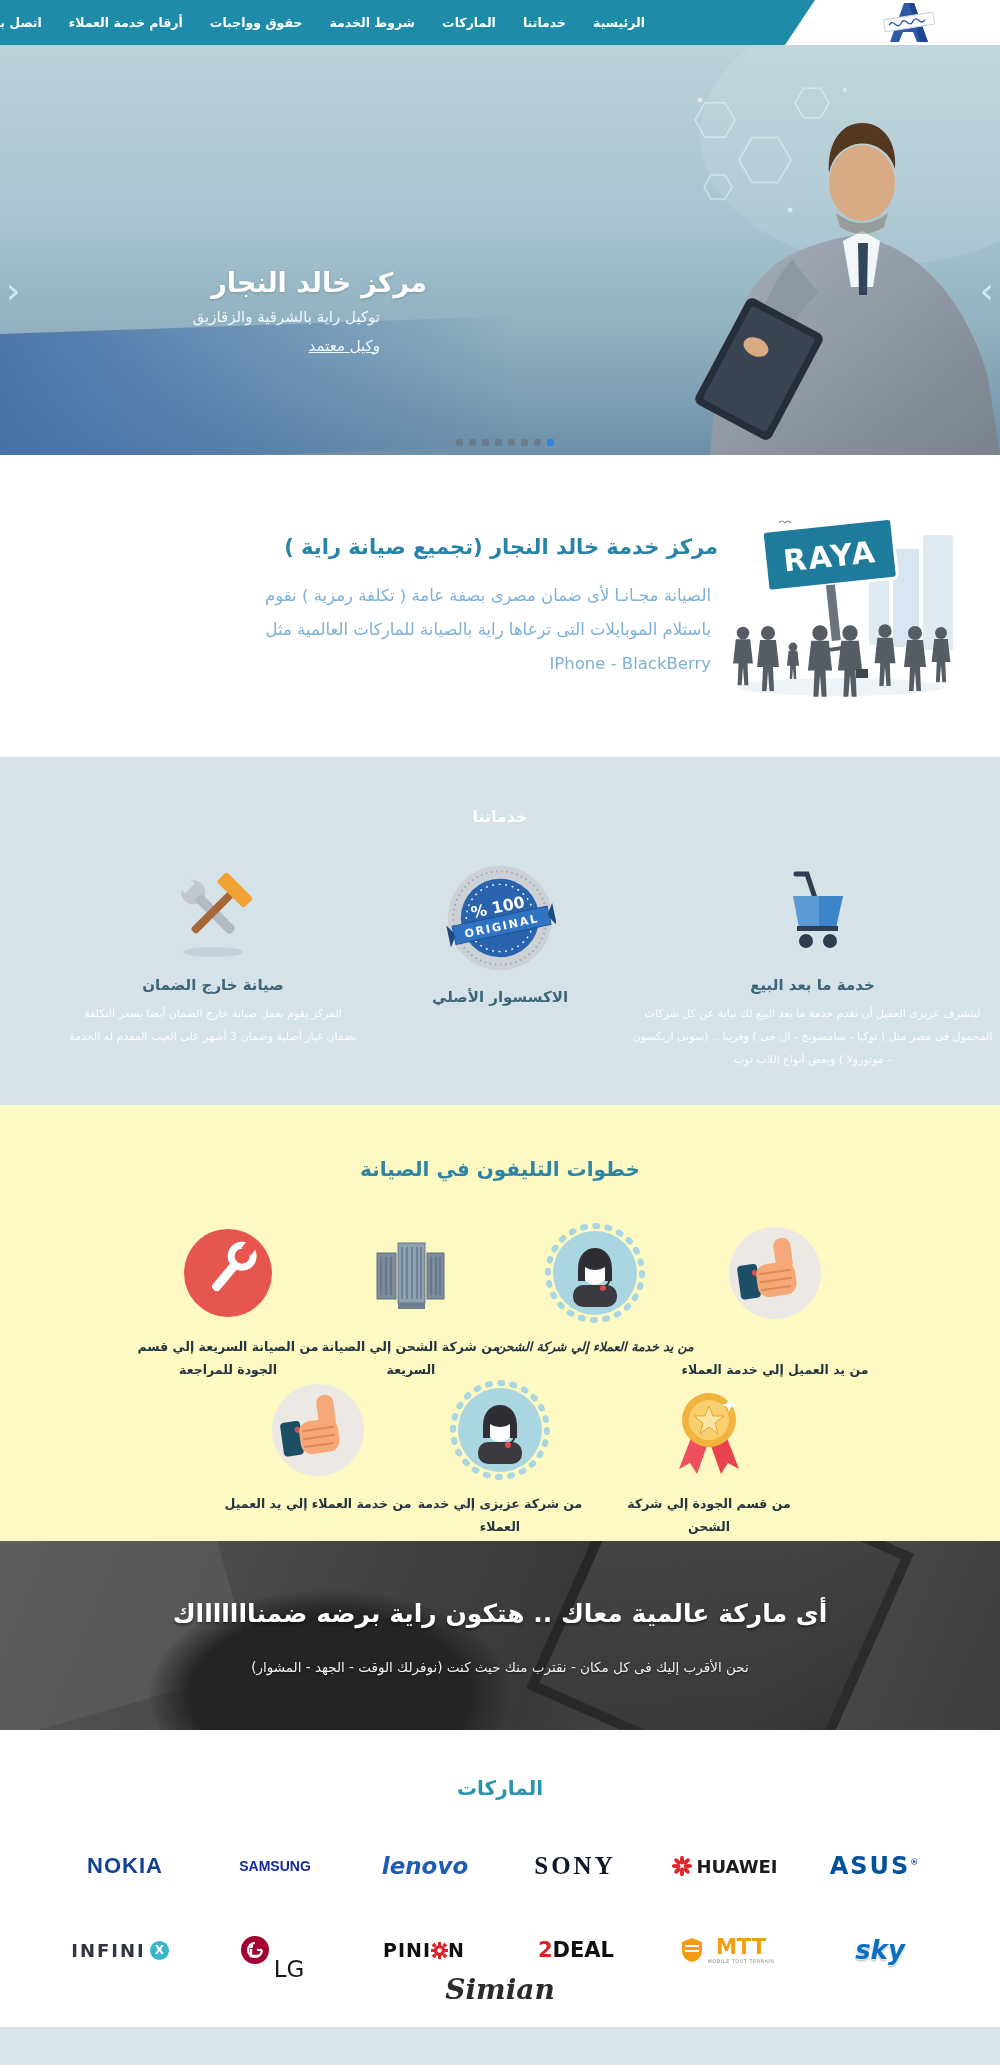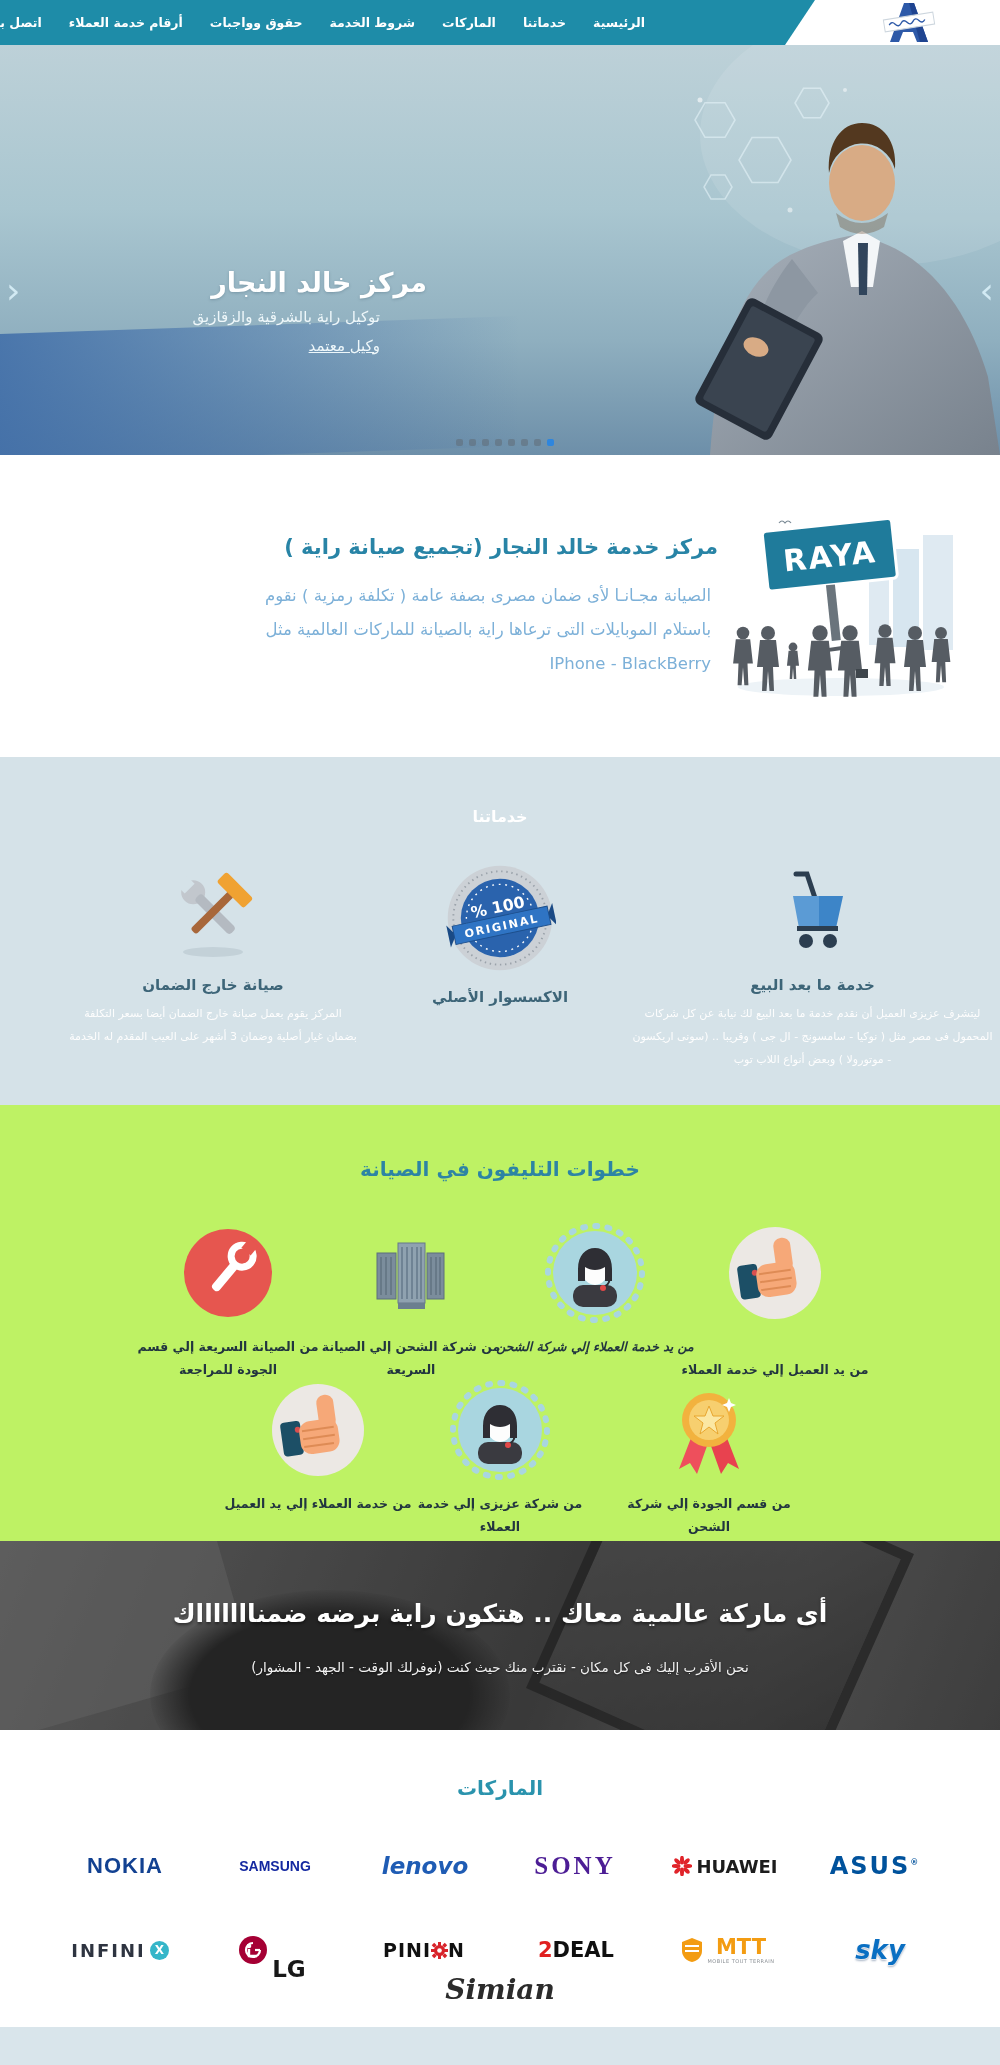--- a/index.html
+++ b/index.html
@@ -42,21 +42,21 @@
   .services h3 { position:absolute; top:50px; left:0; right:0; text-align:center; color:#fff; font-size:16px; font-weight:bold; }
   .svc { position:absolute; top:105px; text-align:center; }
   .svc-0 { left:630px; width:365px; }
   .svc-1 { left:378px; width:244px; }
   .svc-2 { left:68px;  width:290px; }
   .svc svg { display:block; margin:0 auto; }
   .svc-label { margin-top:14px; font-size:15px; font-weight:bold; color:#3d6578; }
   .svc-desc { margin-top:8px; font-size:11px; line-height:23px; color:#fdfdfd; }
 
   
-  .steps { position:relative; height:436px; background:#bef264; }
+  .steps { position:relative; height:436px; background:#fef9c3; }
   .steps h3 { position:absolute; top:52px; left:0; right:0; text-align:center; color:#2d84a4; font-size:20px; font-weight:bold; }
   .step { position:absolute; width:200px; text-align:center; }
   .step svg { display:block; margin:0 auto; }
   .step-label { margin-top:12px; font-size:12.5px; font-weight:bold; color:#22353f; line-height:23px; }
   .r1 { top:118px; } .r2 { top:275px; }
   .s-0 { left:675px; } .s-1 { left:495px;font-style:italic; } .s-2 { left:311px; } .s-3 { left:128px; }
   .s-4 { left:609px; } .s-5 { left:400px; } .s-6 { left:218px; }
   .pad-label { padding-top:23px; }
 
   
@@ -74,28 +74,28 @@
 
   
   .brandsec { position:relative; height:297px; background:#fff; }
   .brandsec h3 { position:absolute; top:46px; left:0; right:0; text-align:center; color:#2a93ad; font-size:20px; font-weight:bold; }
   .brow { position:absolute; left:50px; width:900px; display:flex; direction:ltr; align-items:center; }
   .brow1 { top:122px; } .brow2 { top:188px;gap:12px; }
   .bcell { width:150px; text-align:center; display:flex; align-items:center; justify-content:center; gap:4px; direction:ltr; }
   .b-nokia  { font-weight:bold; font-size:22px; color:#124191; letter-spacing:1px; font-family:"Liberation Sans",sans-serif; }
   .b-samsung{ font-weight:bold; font-size:14px; color:#1428a0; font-family:"Liberation Sans",sans-serif; }
   .b-lenovo { font-weight:bold; font-style:italic; font-size:23px; color:#1f5cb4; }
-  .b-sony   { font-family:"Liberation Serif",serif; font-weight:bold; font-size:25px; color:#4c1d95; letter-spacing:3px; }
+  .b-sony   { font-family:"Liberation Serif",serif; font-weight:bold; font-size:25px; color:#0f172a; letter-spacing:3px; }
   .b-huawei { font-weight:bold; font-size:18px; color:#1c1c1c; }
   .b-asus   { font-weight:bold; font-size:24px; color:#00529c; letter-spacing:2px; }
   .b-asus sup { font-size:8px; }
   .b-infinix{ font-size:18px; font-weight:600; color:#2e3440; letter-spacing:2px; }
   .x-badge  { display:inline-flex; width:19px; height:19px; border-radius:50%; background:#35b6c9; color:#fff;
               font-size:12px; font-weight:bold; align-items:center; justify-content:center; }
-  .b-lg     { font-weight:bold; font-size:23px; color:#181818;margin-top:38px; }
+  .b-lg     { font-weight:normal; font-size:23px; color:#181818;margin-top:38px; }
   .b-pinion { font-weight:800; font-size:19px; color:#101010; letter-spacing:1px; display:flex; align-items:center; }
   .b-2deal  { font-weight:800; font-size:21px; color:#101010; }
   .b-2deal .red { color:#e02020; }
   .b-mtt    { font-weight:800; font-size:21px; color:#f39c12; line-height:1; }
   .b-mtt .tag { display:block; font-size:5px; letter-spacing:.5px; color:#8a8f94; font-weight:normal; margin-top:1px; }
   .b-sky    { font-weight:bold; font-style:italic; font-size:26px; color:#0a6fc2;
               text-shadow:0 1px 1px rgba(255,255,255,.7), 0 2px 2px rgba(0,40,90,.35); }
   .simian   { position:absolute; top:243px; left:0; right:0; text-align:center;
               font-family:"DejaVu Serif",serif; font-style:italic; font-weight:bold; font-size:28px; color:#2b2b2b; }
 

